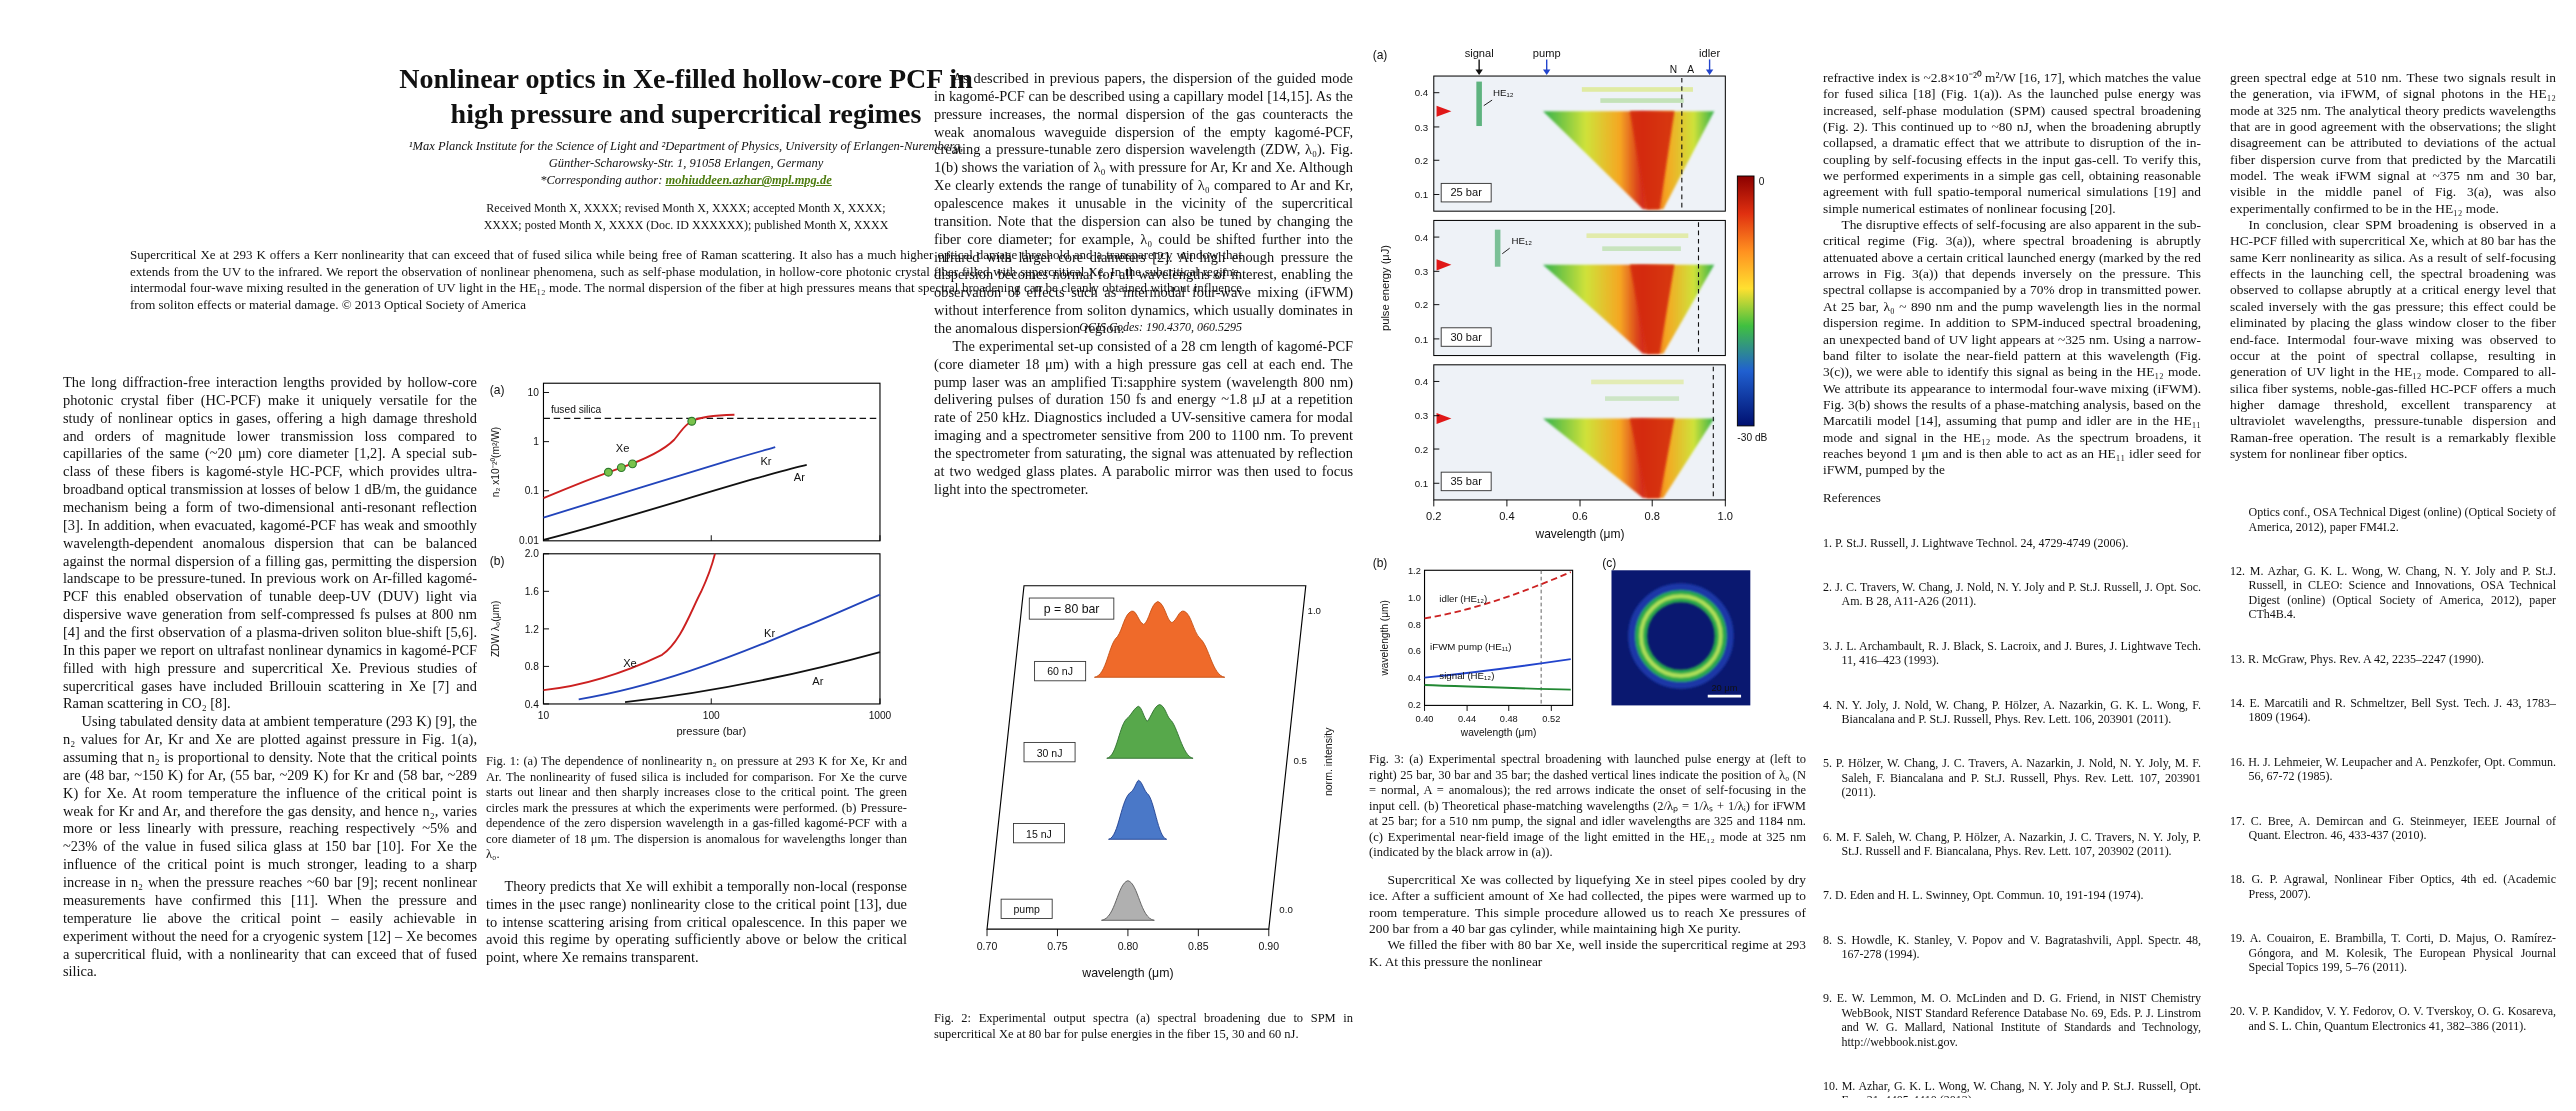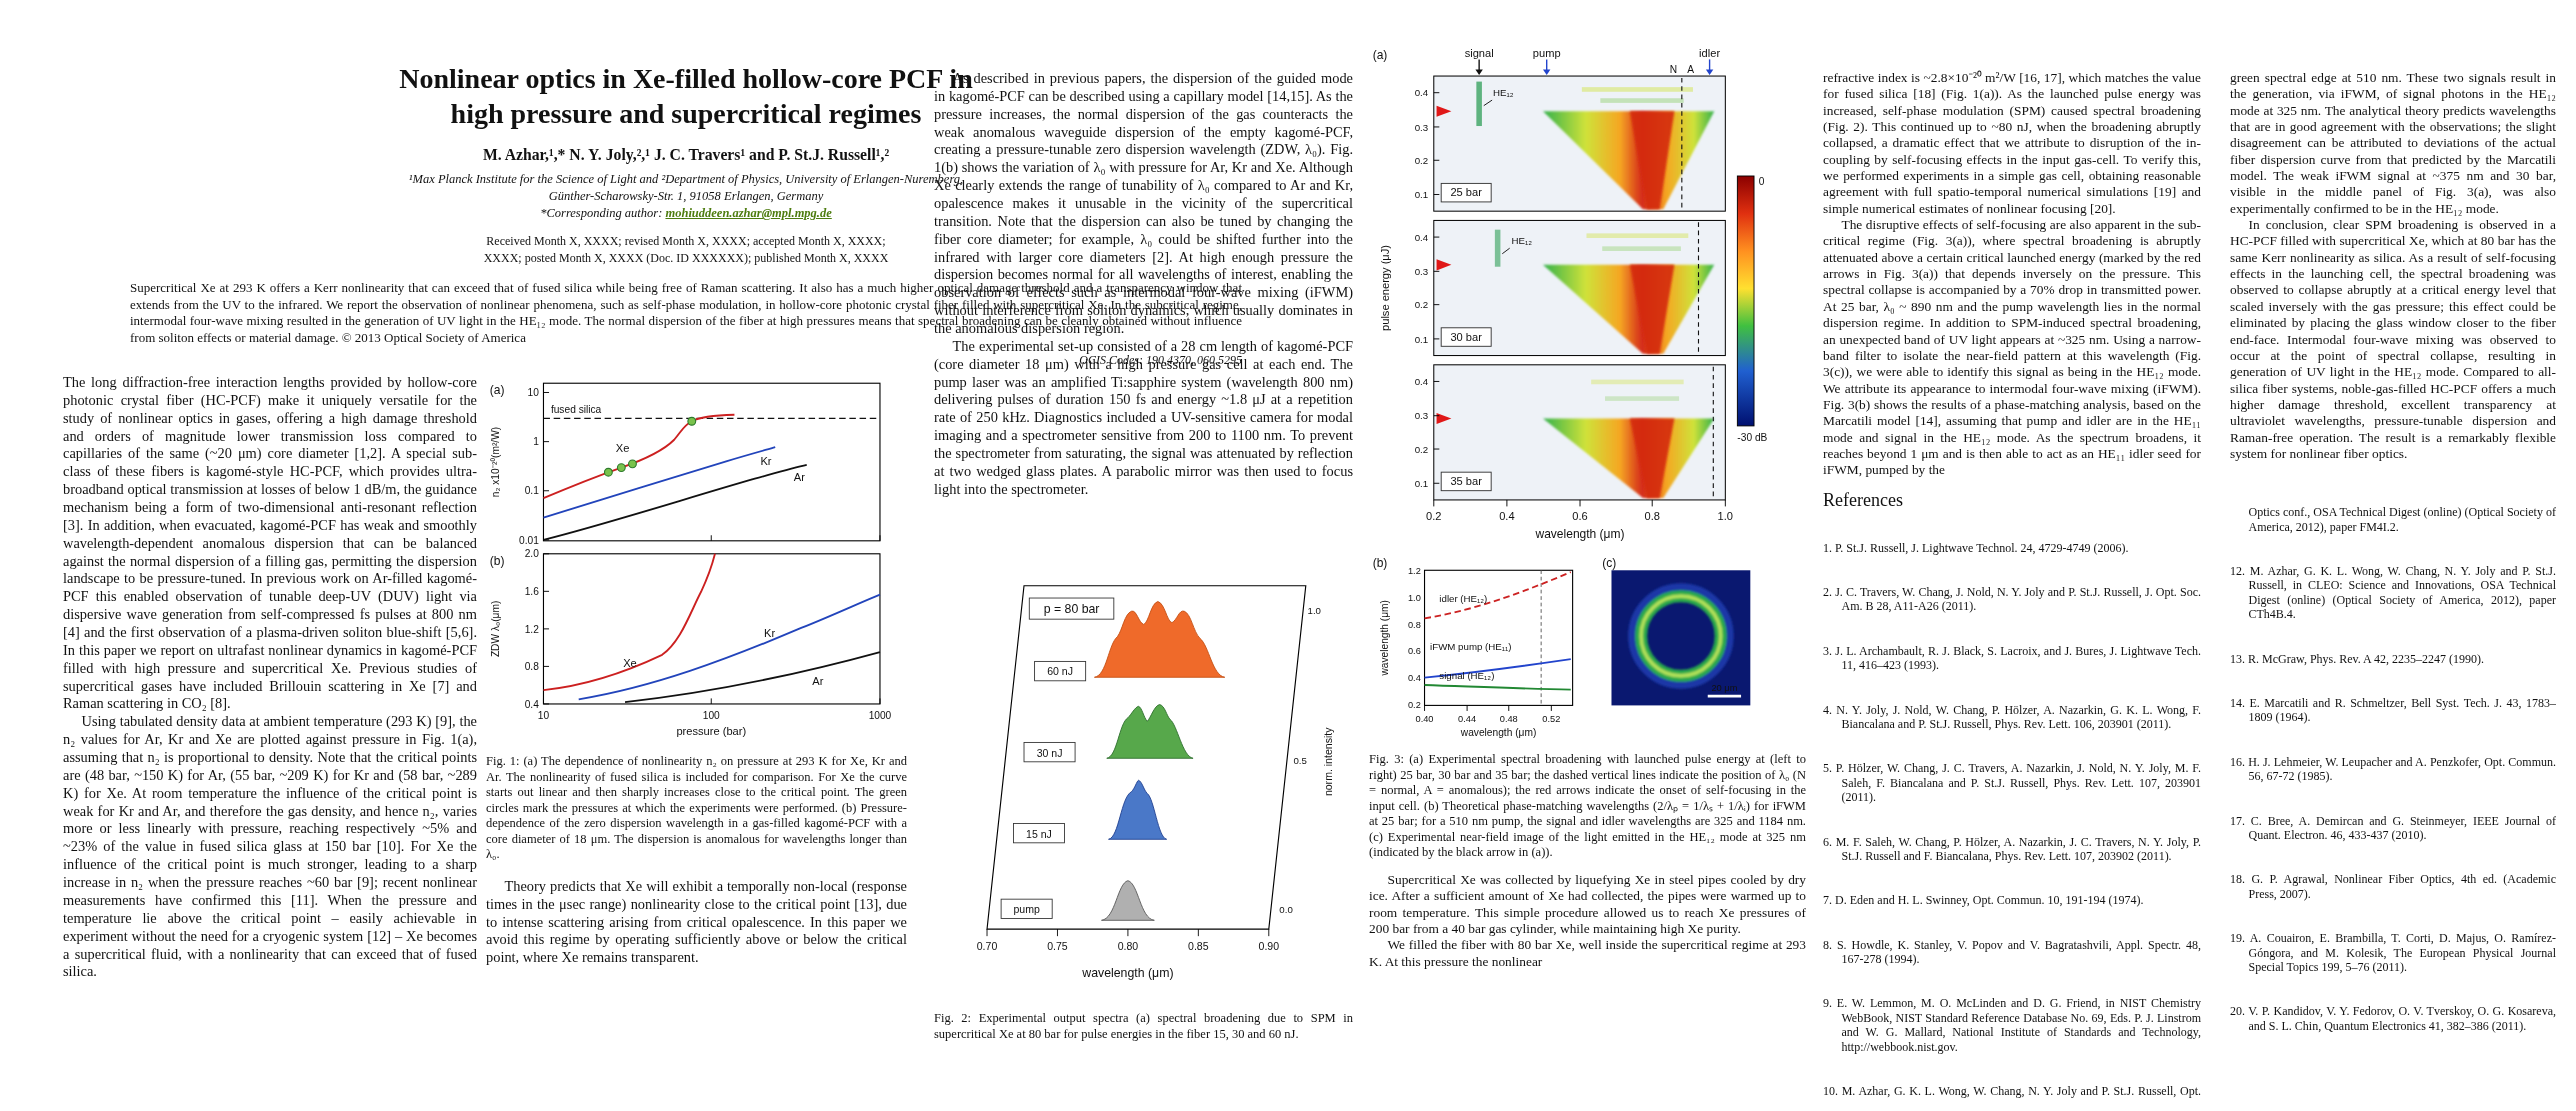--- a/index.html
+++ b/index.html
@@ -15,38 +15,37 @@
   .title{font-size:28px;font-weight:700;line-height:1.25;margin:0;}
   .authors{font-size:15.7px;font-weight:700;margin-top:15px;}
   .affil{font-size:12.5px;font-style:italic;margin-top:7.4px;line-height:1.35;}
   .corr{font-size:12.5px;font-style:italic;margin-top:1.9px;}
   .email{color:#4d7c0f;text-decoration:underline;cursor:pointer;font-weight:bold;}
   .received{font-size:12px;margin-top:11px;line-height:1.4;}
   .abstract{font-size:13px;text-align:justify;margin-top:13px;line-height:1.3;}
   .ocis{font-size:12px;font-style:italic;text-align:right;margin-top:5.6px;}
 
   .caption{font-size:12.5px;line-height:1.24;text-align:justify;margin-top:7.4px;}
-  .refs-title{font-size:18px;margin:11px 0 4.6px 0;}
+  .refs-title{font-size:13px;margin:11px 0 4.6px 0;}
   .ref{font-size:12px;line-height:1.2;padding-left:18.5px;text-indent:-18.5px;margin-bottom:1.9px;text-align:justify;margin-top:30px;}
 
   .figsvg text{font-family:"Liberation Sans",sans-serif;fill:#111;}
   .frame{fill:none;stroke:#000;stroke-width:1.2;}
   .tick{stroke:#000;stroke-width:1;}
   .ft10{font-size:10px}.ft105{font-size:10.5px}.ft11{font-size:11px}
   .ft12{font-size:12px}.ft13{font-size:13px}.ft14{font-size:14px}
   .lblbox{fill:#ffffff;stroke:#333;stroke-width:1;}
 </style>
 </head>
 <body>
 
 <div class="sheet">
 
   <header class="header">
     <h1 class="title"><span>Nonlinear optics in Xe-filled hollow-core PCF in</span><br><span>high pressure and supercritical regimes</span></h1>
-    <div class="authors">M. Azhar,¹,* N. Y. Joly,²,¹ J. C. Travers¹ and P. St.J. Russell¹,²</div>
     <div class="affil">
       <span>¹Max Planck Institute for the Science of Light and ²Department of Physics, University of Erlangen-Nuremberg,</span><br>
       <span>Günther-Scharowsky-Str. 1, 91058 Erlangen, Germany</span><br>
       <span class="corr"><span>*Corresponding author: </span><span class="email">mohiuddeen.azhar@mpl.mpg.de</span></span>
     </div>
     <div class="received">
       <span>Received Month X, XXXX; revised Month X, XXXX; accepted Month X, XXXX;</span><br>
       <span>XXXX; posted Month X, XXXX (Doc. ID XXXXXX); published Month X, XXXX</span>
     </div>
     <div class="abstract">Supercritical Xe at 293 K offers a Kerr nonlinearity that can exceed that of fused silica while being free of Raman scattering. It also has a much higher optical damage threshold and a transparency window that extends from the UV to the infrared. We report the observation of nonlinear phenomena, such as self-phase modulation, in hollow-core photonic crystal fiber filled with supercritical Xe. In the subcritical regime, intermodal four-wave mixing resulted in the generation of UV light in the HE₁₂ mode. The normal dispersion of the fiber at high pressures means that spectral broadening can be cleanly obtained without influence from soliton effects or material damage. © 2013 Optical Society of America</div>

